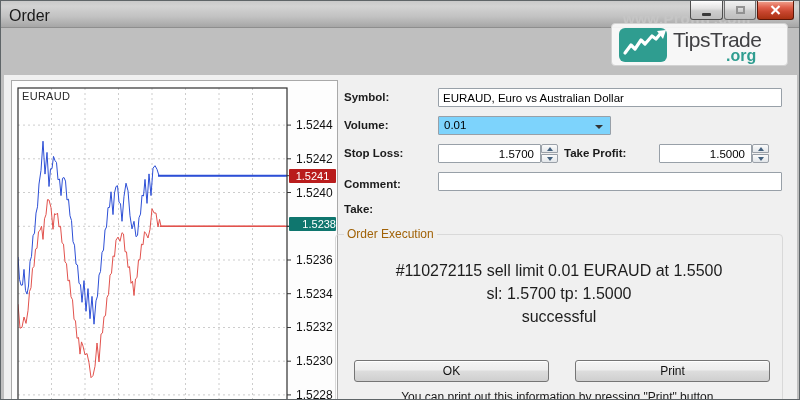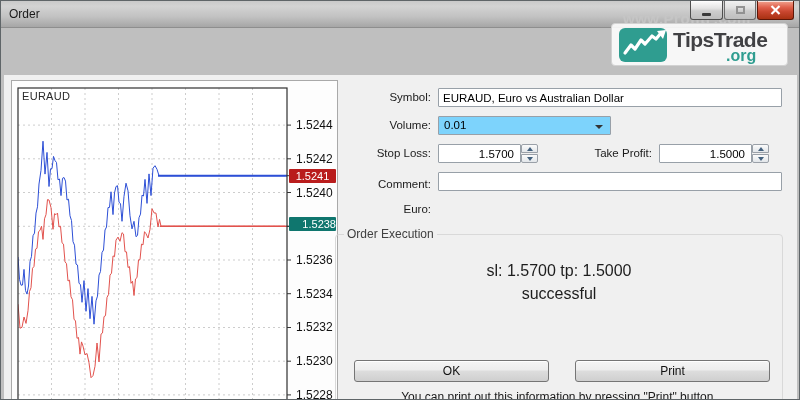--- a/index.html
+++ b/index.html
@@ -2,40 +2,40 @@
 <html><head>
 <meta charset="utf-8">
 <style>
   html,body{margin:0;padding:0;background:#888;}
   *{box-sizing:border-box;font-family:"Liberation Sans","DejaVu Sans",sans-serif;}
   .window{position:relative;width:800px;height:400px;background:#bfbfbf;border:1px solid #5f6568;overflow:hidden;}
   
   .titlebar{position:absolute;left:0;top:0;width:100%;height:27px;
     background:linear-gradient(180deg,#c9c9c9 0%,#d3d3d3 20%,#c2c2c2 60%,#a6a6a6 100%);
     border-bottom:1px solid #8e8e8e;}
-  .title{position:absolute;left:8px;top:6px;font-size:12px;color:#1a1a1a;}
+  .title{position:absolute;left:8px;top:6px;font-size:16px;color:#1a1a1a;}
   .winbtn{position:absolute;top:0;height:19px;z-index:30;border:1px solid #4e4e4e;border-top:none;
     border-radius:0 0 3px 3px;background:linear-gradient(#fdfdfd,#e4e4e4 40%,#cdcdcd 55%,#bdbdbd);
     display:flex;align-items:center;justify-content:center;box-shadow:inset 0 1px 0 rgba(255,255,255,.7);}
   .winbtn.min{left:689px;width:33px;}
   .winbtn.max{left:723px;width:32px;opacity:.75;}
   .winbtn.close{left:756px;width:37px;background:linear-gradient(#f0a490,#e0614c 35%,#c8452e 60%,#a93112);border-color:#5e1607;}
   .glyph-min{display:block;width:9px;height:3px;background:#3a3a3a;margin-top:8px;border-radius:1px;}
   .glyph-max{display:block;width:9px;height:8px;border:2px solid #7f7f7f;background:transparent;}
   
   .client{position:absolute;left:3px;top:27px;width:793px;height:367px;background:#f0f0f0;margin-top:47px;}
   
   .chart-panel{position:absolute;left:7px;top:5px;width:327px;height:359px;background:#fdfdfd;border:1px solid #a9a9a9;}
   #tick-svg{position:absolute;left:0;top:0;}
   .chart-symbol{position:absolute;left:10px;top:9px;font-size:11px;color:#2a2a2a;letter-spacing:.3px;}
   #axis-labels{position:absolute;left:0;top:0;width:100%;height:100%;pointer-events:none;}
   .axis-label{position:absolute;left:284px;font-size:12px;line-height:12px;color:#111;}
   .axis-badge{position:absolute;left:277px;width:47px;height:14px;font-size:11px;line-height:14px;color:#fff;text-align:center;border-radius:1px;}
   
-  .flabel{position:absolute;font-size:11.5px;color:#1b1b1b;text-align:right;}
+  .flabel{position:absolute;font-size:11.5px;color:#1b1b1b;text-align:left;font-weight:bold;}
   .tbox{position:absolute;height:19px;border:1px solid #98a0a8;border-radius:1px;background:#fff;
     font-size:11.5px;color:#000;padding:0 4px;}
   input.tbox{outline:none;}
   .combo{position:absolute;height:19px;border:1px solid #98a0a8;border-radius:1px;background:#7dd3fc;}
   .combo .cval{position:absolute;left:5px;top:2px;font-size:11.5px;color:#000;}
   .combo .arrow{position:absolute;right:7px;top:8px;width:0;height:0;border-left:4px solid transparent;border-right:4px solid transparent;border-top:4px solid #333;}
   .combo.disabled{background:#f1f1f1;border-color:#aab2ba;}
   .combo.disabled .cval{color:#4c4c4c;}
   .combo.disabled .arrow{border-top-color:#9aa2aa;}
   .spin{position:absolute;height:19px;}
@@ -43,34 +43,34 @@
     font-size:11.5px;text-align:right;padding:0 6px;outline:none;background:#fff;width:calc(100% - 17px);}
   .spin-btns{position:absolute;right:0;top:0;width:17px;height:19px;}
   .spin-up,.spin-down{position:absolute;left:0;width:17px;height:9px;border:1px solid #9aa0a8;
     background:linear-gradient(#fbfbfb,#e2e6ea);display:flex;align-items:center;justify-content:center;}
   .spin-up{top:0;border-radius:2px 2px 0 0;}
   .spin-down{top:9px;top:10px;height:9px;border-radius:0 0 2px 2px;}
   .tri-up{width:0;height:0;border-left:3px solid transparent;border-right:3px solid transparent;border-bottom:4px solid #44617e;}
   .tri-down{width:0;height:0;border-left:3px solid transparent;border-right:3px solid transparent;border-top:4px solid #44617e;}
   
   .groupbox{position:absolute;left:331px;top:159px;width:448px;height:202px;border:1px solid #d9d9d9;border-radius:4px;}
-  .gb-label{position:absolute;left:8px;top:-8px;padding:0 3px;background:#f0f0f0;font-size:12px;color:#404040;}
+  .gb-label{position:absolute;left:8px;top:-8px;padding:0 3px;background:#f0f0f0;font-size:12px;color:#a16207;}
   .exec-text{position:absolute;left:0;top:24px;width:100%;text-align:center;font-size:16px;color:#1d1d1d;line-height:23px;}
   .btn{position:absolute;top:125px;width:195px;height:22px;border:1px solid #757575;border-radius:3px;
     background:linear-gradient(#f5f5f5,#ededed 45%,#dddddd 50%,#cfcfcf);
     font-size:12px;color:#111;text-align:center;line-height:20px;cursor:default;box-shadow:inset 0 1px 0 #fff;}
   .btn.ok{left:18px;}
   .btn.print{left:239px;}
   .note{position:absolute;left:0;top:155px;width:100%;text-align:center;font-size:12px;color:#1a1a1a;}
   
   .wm-url{position:absolute;left:622px;top:9px;z-index:20;font-size:15px;font-weight:600;color:#c6c6c6;letter-spacing:.5px;opacity:.9;}
   .logo-box{position:absolute;left:610px;top:22px;z-index:20;width:177px;height:43px;background:rgba(255,255,255,.88);
     border:1px solid #d2d2d2;border-radius:4px;}
   .logo-icon{position:absolute;left:7px;top:3px;}
-  .brand{position:absolute;left:61px;top:4px;font-size:21px;font-weight:700;color:#414144;letter-spacing:-.5px;}
+  .brand{position:absolute;left:61px;top:4px;font-size:21px;font-weight:400;color:#414144;letter-spacing:-.5px;}
   .brand-suffix{position:absolute;left:114px;top:23px;font-size:16px;font-weight:700;color:#2f9d90;}
 </style>
 </head>
 <body>
 
 <div class="window">
 
   <div class="titlebar">
     <span class="title">Order</span>
   </div>
@@ -146,30 +146,30 @@
           <div class="axis-badge" style="top: 87.6863px; background: #b91c1c;">1.5241</div>
           <div class="axis-badge" style="top: 136px; background: #0f766e; text-align: right;">1.5238</div>
         </div>
     </div>
 
     <div class="flabel" style="left:340px;top:16px;width:87px;">Symbol:</div>
     <div class="flabel" style="left:340px;top:44px;width:87px;">Volume:</div>
     <div class="flabel" style="left:340px;top:72px;width:87px;">Stop Loss:</div>
     <div class="flabel" style="left:560px;top:72px;width:88px;">Take Profit:</div>
     <div class="flabel" style="left:340px;top:103px;width:87px;">Comment:</div>
-    <div class="flabel" style="left:340px;top:128px;width:87px;">Euro:</div>
+    <div class="flabel" style="left:340px;top:128px;width:87px;">Take:</div>
 
     <input class="tbox" style="left: 434px; top: 13px; width: 344px;" readonly="" value="EURAUD, Euro vs Australian Dollar">
 
     <div class="combo" style="left:434px;top:41px;width:173px;">
       <span class="cval">0.01</span>
       <span class="arrow"></span>
     </div>
 
-    <div class="spin" style="left:434px;top:69px;width:100px;">
+    <div class="spin" style="left:434px;top:69px;width:120px;">
       <input value="1.5700" style="">
       <div class="spin-btns">
         <div class="spin-up">
             <i class="tri-up"></i>
           </div>
         <div class="spin-down">
             <i class="tri-down"></i>
           </div>
       </div>
     </div>
@@ -185,20 +185,21 @@
           </div>
       </div>
     </div>
 
     <input class="tbox" style="left: 434px; top: 97px; width: 344px;" value="">
 
 
     <div class="groupbox">
       <div class="gb-label">Order Execution</div>
       <div class="exec-text">
+        <div>#110272115 sell limit 0.01 EURAUD at 1.5500</div>
         <div>sl: 1.5700 tp: 1.5000</div>
         <div>successful</div>
       </div>
       <div class="btn ok">OK</div>
       <div class="btn print">Print</div>
       <div class="note">You can print out this information by pressing "Print" button.</div>
     </div>
   </div>
 
   <div class="wm-url">www.ProfitF.com</div>

